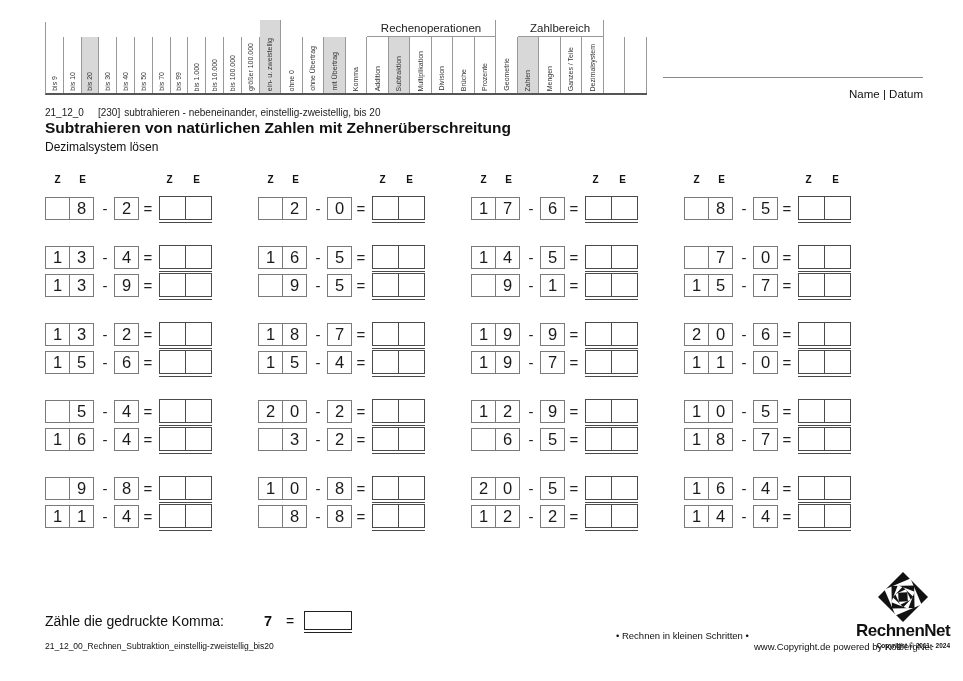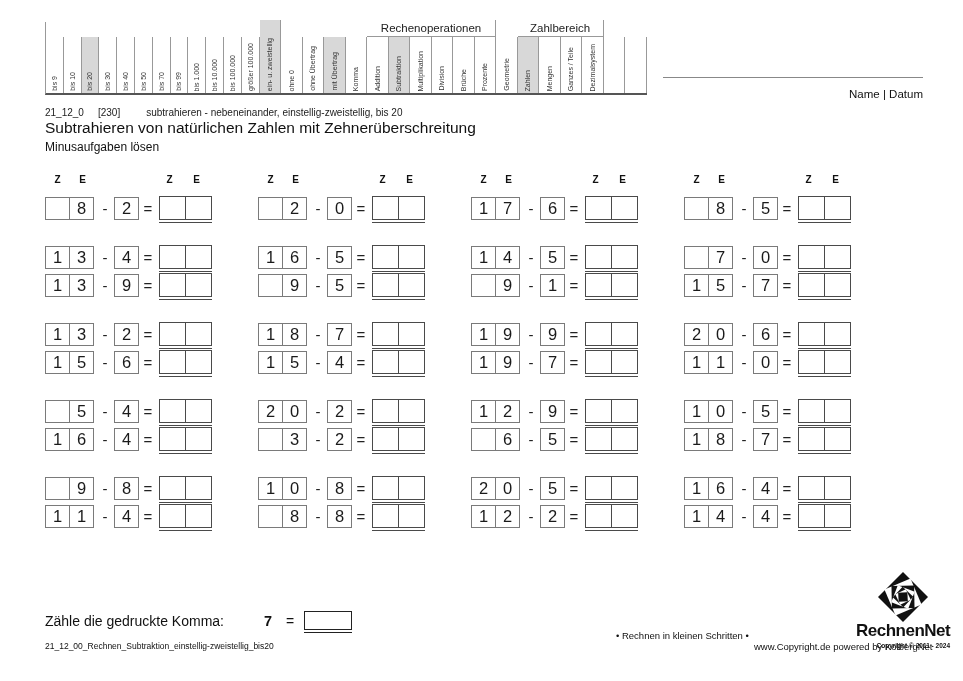--- a/index.html
+++ b/index.html
@@ -31,22 +31,22 @@
   .vtext {
     writing-mode:vertical-rl; transform:rotate(180deg);
     font-size:7px; line-height:1; color:#333; white-space:nowrap;
   }
   
   #name-line { position:absolute; left:663px; top:77px; width:260px; border-top:1px solid #888; }
   #name-datum { position:absolute; left:663px; top:88px; width:260px; text-align:right; font-size:11.5px; color:#111; }
   
   #meta-line { position:absolute; left:45px; top:107px; font-size:10px; color:#222; }
   #meta-line .gap1 { margin-left:14px; }
-  #meta-line .gap2 { margin-left:26px; }
-  #doc-title { position:absolute; left:45px; top:119px; font-size:15.5px; font-weight:normal; color:#111; }
+  #meta-line .gap2 { margin-left:4px; }
+  #doc-title { position:absolute; left:45px; top:119px; font-size:15.5px; font-weight:bold; color:#111; }
   #doc-subtitle { position:absolute; left:45px; top:140px; font-size:12px; color:#111; }
   
   #worksheet { position:absolute; left:0; top:0; }
   .prow { position:absolute; left:45px; display:flex; }
   .pcell { width:213px; display:flex; align-items:center; box-sizing:border-box; }
   .zecell { width:213px; display:flex; font-weight:bold; font-size:10px; color:#111; }
   .zecell span { display:inline-block; text-align:center; }
   .dpair { display:flex; }
   .dbox {
     box-sizing:border-box; width:25px; height:23px; border:1px solid #7a7a7a; background:#fff;
@@ -201,21 +201,21 @@
     </div>
   </div>
 
 <div id="name-line"></div>
 <div id="name-datum">Name | Datum</div>
 
 <div id="meta-line">
   <span>21_12_0</span><span class="gap1">[230]</span><span class="gap2">subtrahieren - nebeneinander, einstellig-zweistellig, bis 20</span>
 </div>
 <div id="doc-title">Subtrahieren von natürlichen Zahlen mit Zehnerüberschreitung</div>
-<div id="doc-subtitle">Minusaufgaben lösen</div>
+<div id="doc-subtitle">Dezimalsystem lösen</div>
 
 <div id="worksheet">
     <div class="prow" style="top: 174px;">
       <div class="zecell">
         <span style="width: 25px;">Z</span>
         <span style="width: 25px;">E</span>
         <span style="width: 61px;"></span>
         <span style="width: 27px;">Z</span>
         <span style="width: 27px;">E</span>
       </div>

